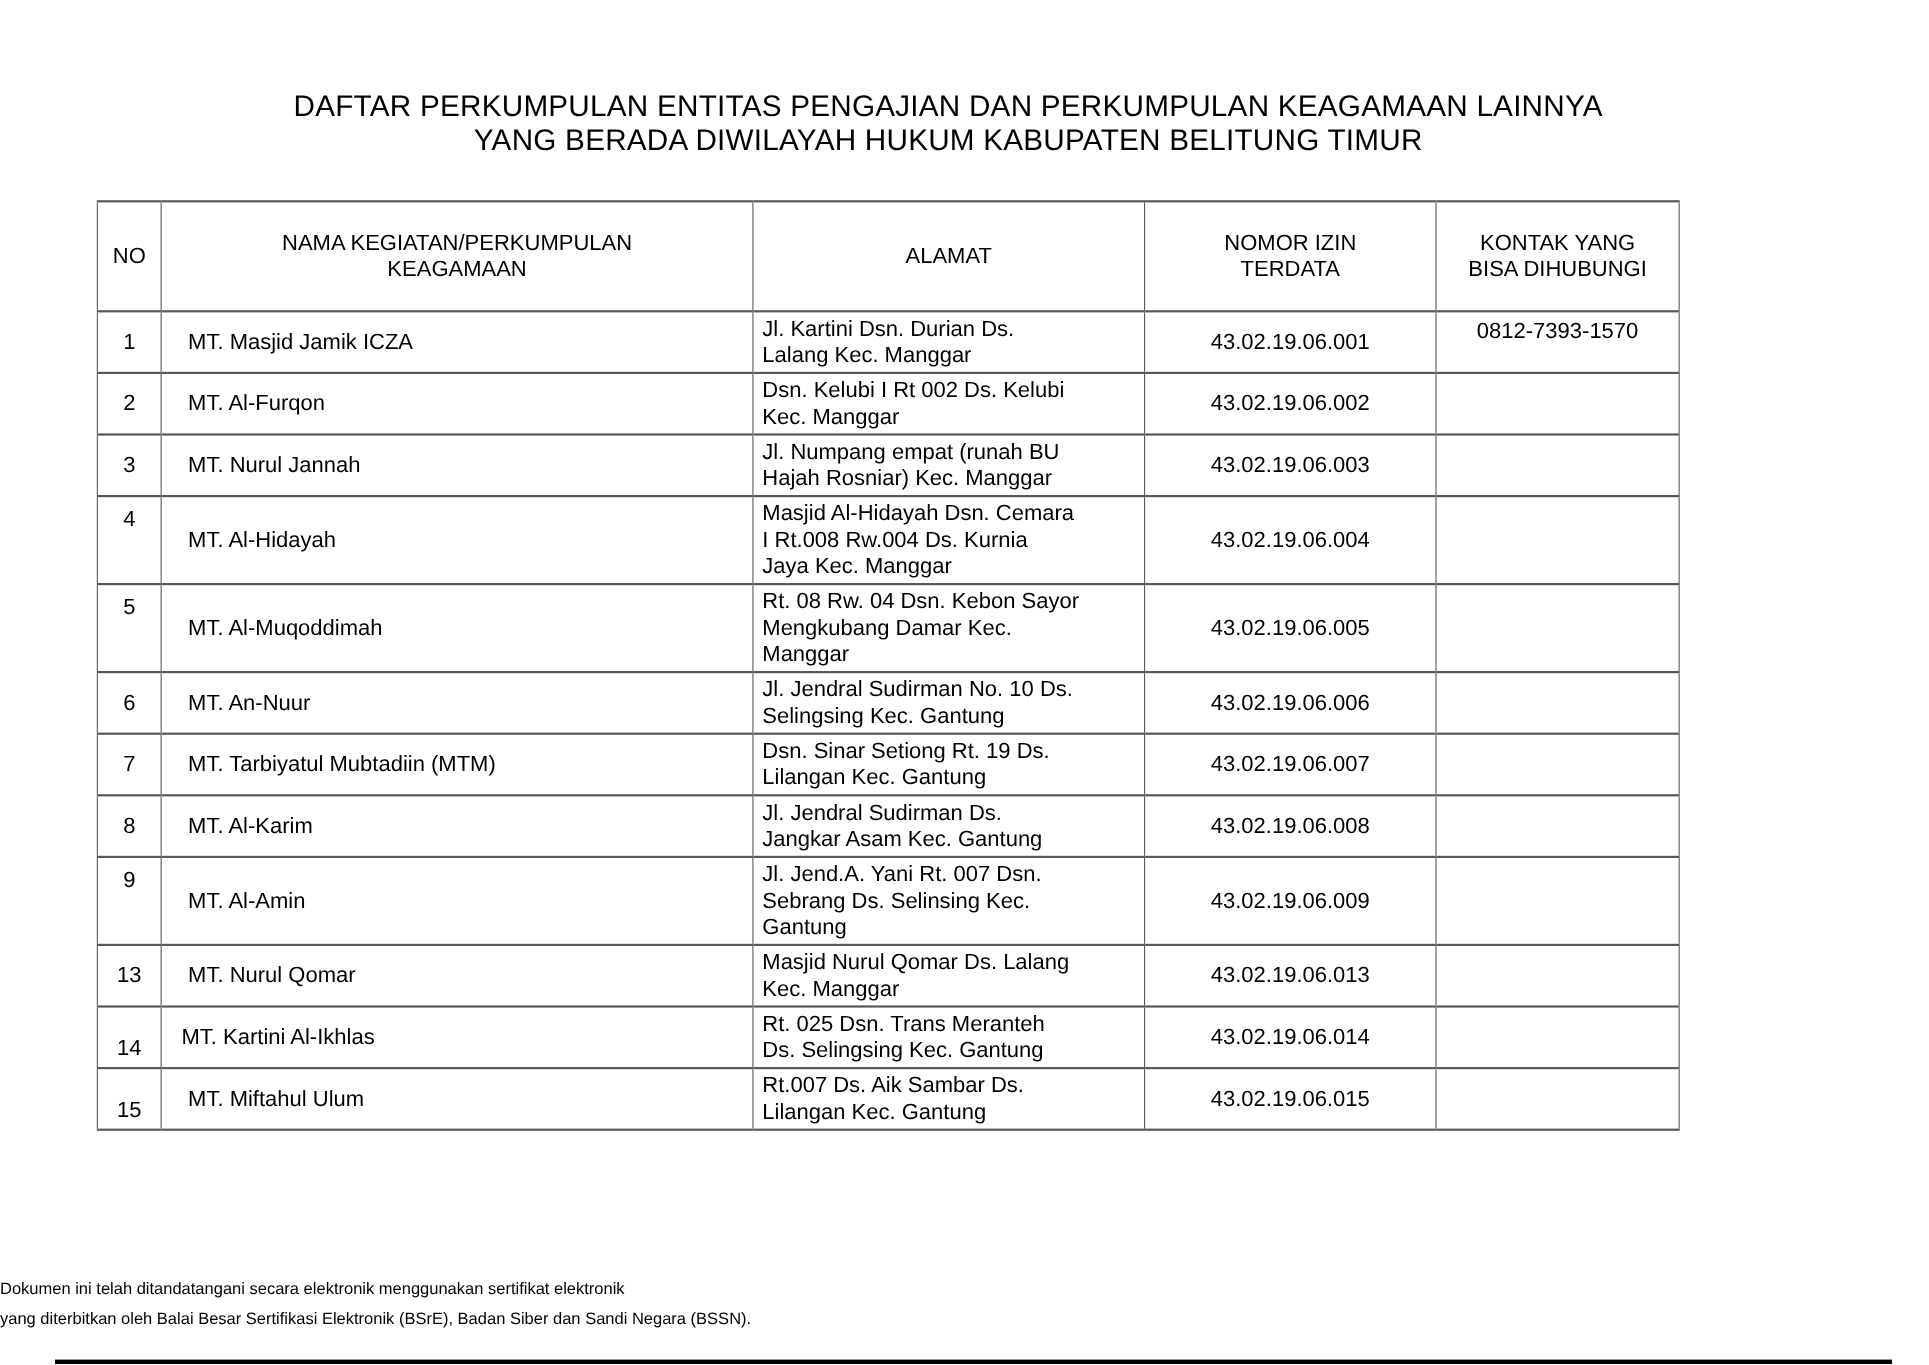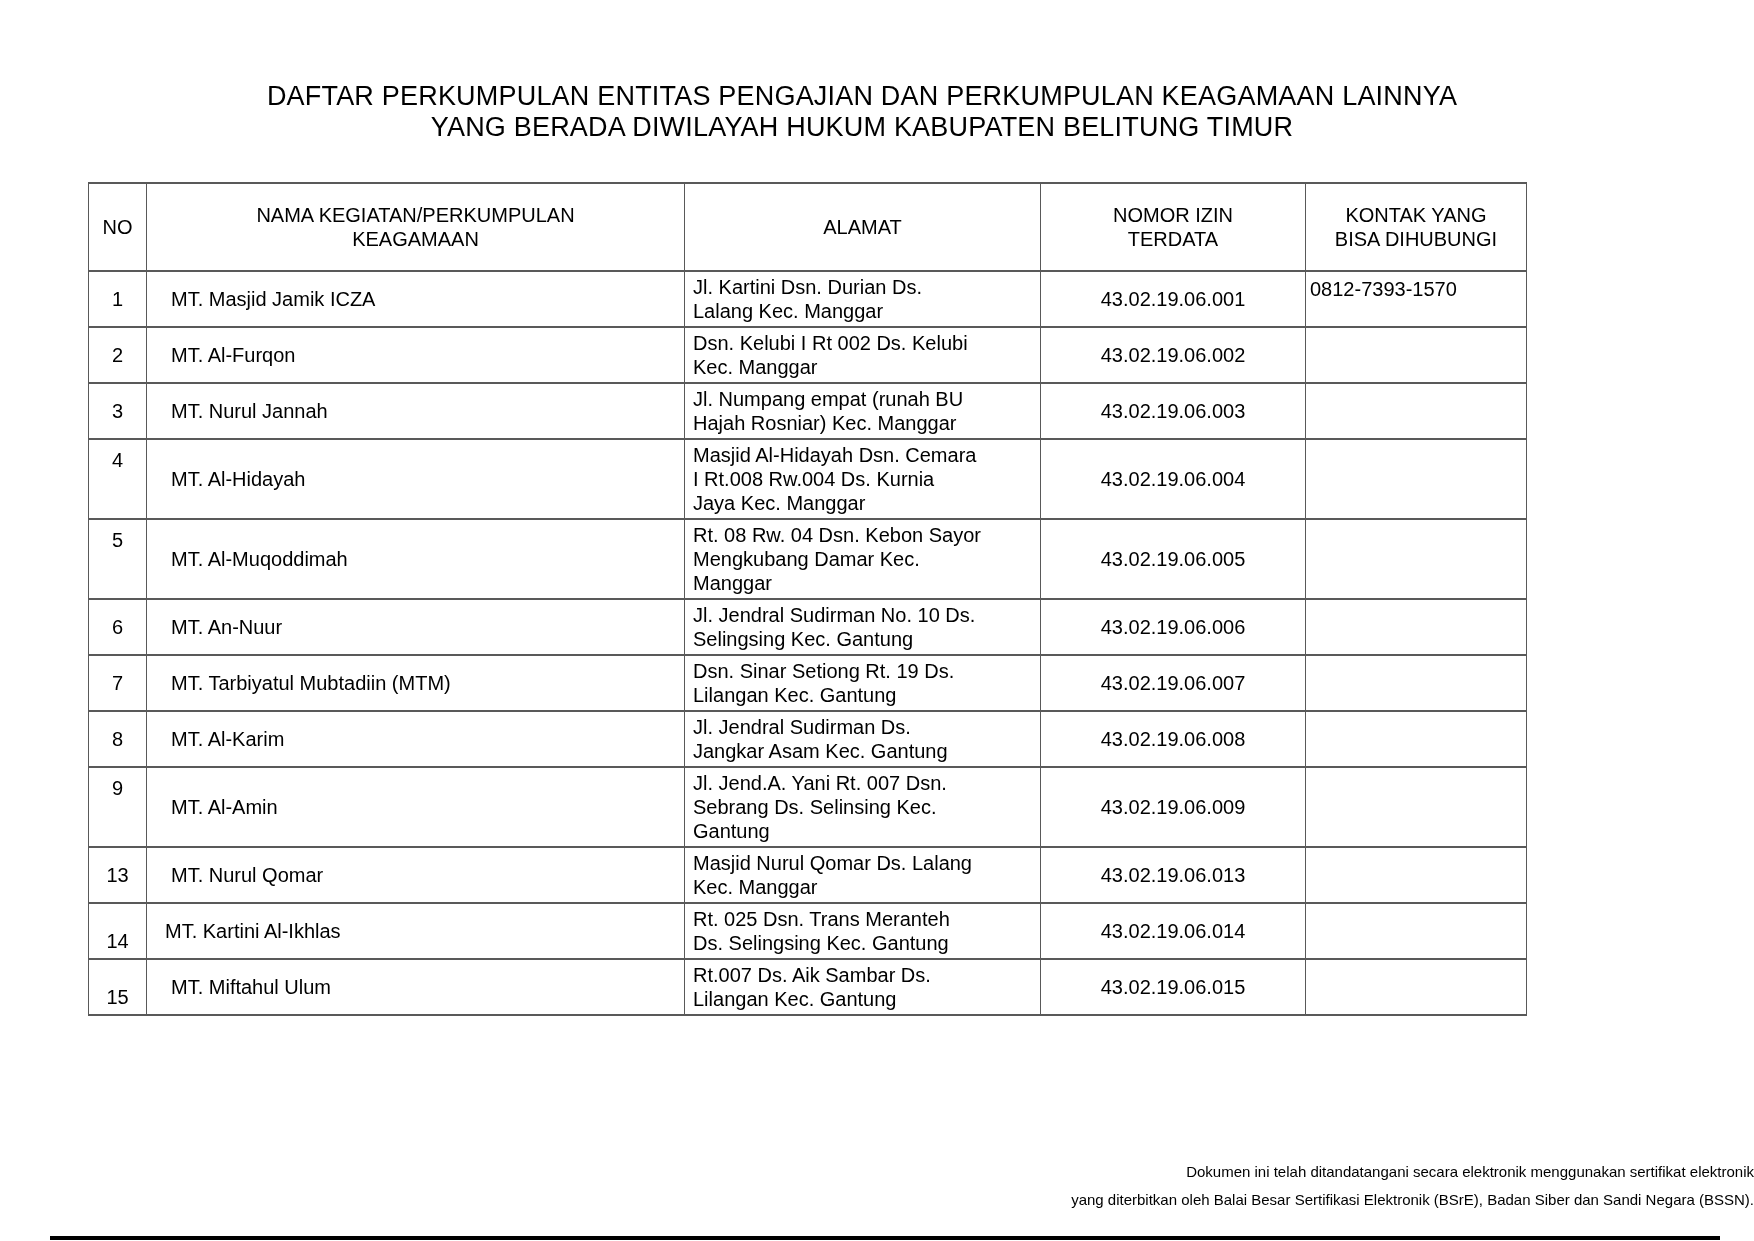--- a/index.html
+++ b/index.html
@@ -36,21 +36,21 @@
     table-layout: fixed;
   }
   .reg-table th, .reg-table td {
     border: 1px solid #595959;
     border-top: 2px solid #595959;
     border-bottom: 2px solid #595959;
     font-size: 20px;
     line-height: 24px;
     overflow: hidden;
   }
-  .reg-table thead tr { height: 88px; }
+  .reg-table thead tr { height: 100px; }
   .reg-table tbody tr { height: 56px; }
   .reg-table th {
     font-weight: normal;
     text-align: center;
     vertical-align: middle;
     white-space: pre-line;
     padding: 2px 6px;
   }
   td.c-no {
     text-align: center;
@@ -69,39 +69,40 @@
     padding: 3px 8px;
     white-space: pre-line;
     margin-top: 35px;
   }
   td.c-nomor {
     text-align: center;
     vertical-align: middle;
     padding: 3px 4px;
   }
   td.c-kontak {
+    text-align: center;
     vertical-align: top;
     padding: 5px 4px;
   }
   
   .reg-table tbody tr:nth-child(11),
   .reg-table tbody tr:nth-child(12) { height: 38px; }
   
   .reg-table tbody tr:nth-child(4) td.c-no,
   .reg-table tbody tr:nth-child(5) td.c-no,
   .reg-table tbody tr:nth-child(9) td.c-no { vertical-align: top; padding-top: 8px; }
   .reg-table tbody tr:nth-child(11) td.c-no,
   .reg-table tbody tr:nth-child(12) td.c-no { vertical-align: bottom; padding-bottom: 5px; }
   .reg-table tbody tr:nth-child(11) td.c-nama { padding-left: 18px; }
   .doc-footer {
     position: absolute;
     top: 1158px;
     left: 0;
     width: 1754px;
-    text-align: right;
+    text-align: left;
     font-size: 15px;
     line-height: 28px;
     white-space: pre-line;
   }
   .bottom-rule {
     position: absolute;
     top: 1236px;
     left: 50px;
     width: 1670px;
     height: 4px;

